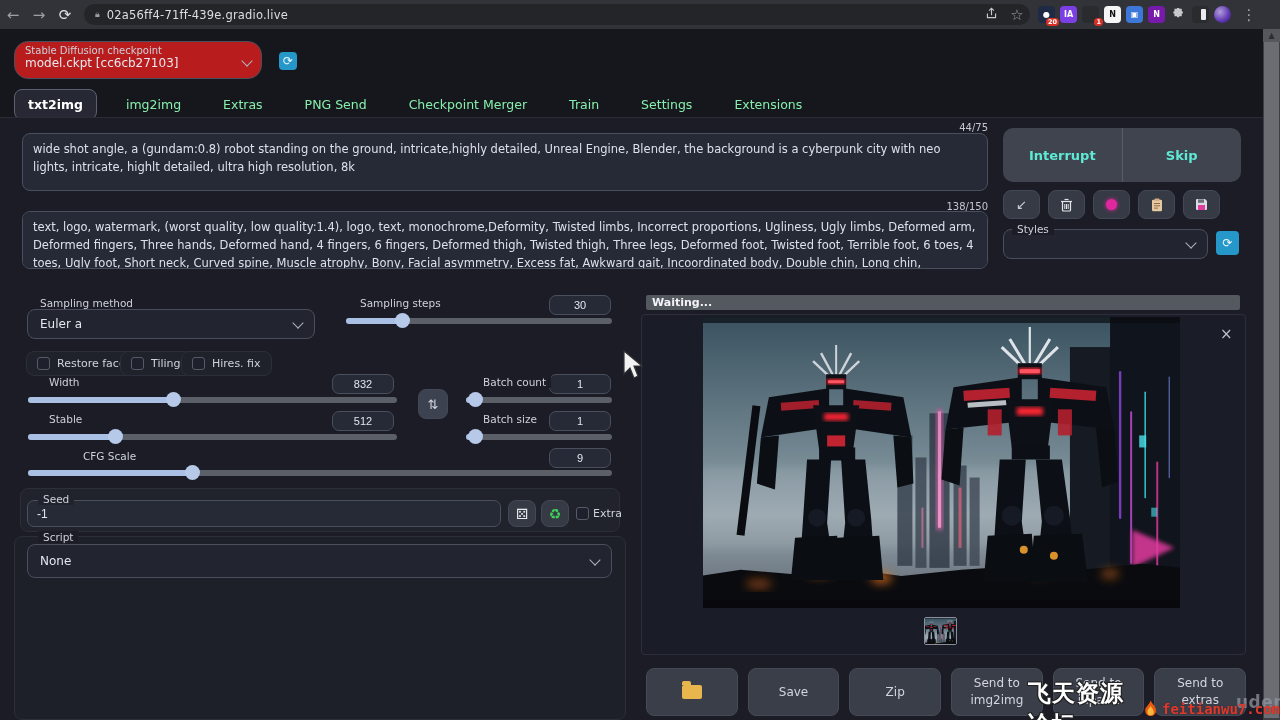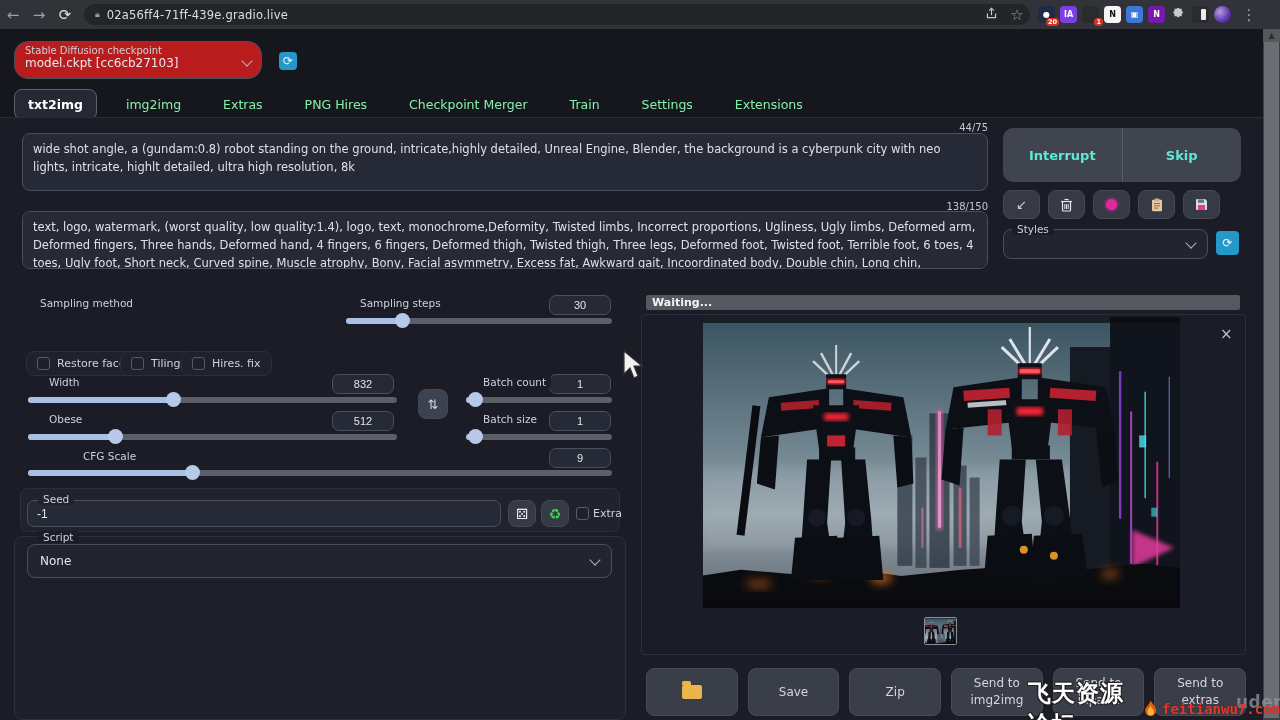--- a/index.html
+++ b/index.html
@@ -130,21 +130,21 @@
       <span style="font-size:12px; color:#e7e9f0;">model.ckpt [cc6cb27103]</span>
       <span class="chev" style="margin-left:auto; margin-top:-4px;"></span>
     </div>
   </div>
   <div class="abs refresh-btn" style="left:279px; top:52px; width:18px; height:18px;">⟳</div>
 
   <div id="tabs">
     <span class="tab active">txt2img</span>
     <span class="tab">img2img</span>
     <span class="tab">Extras</span>
-    <span class="tab">PNG Hires</span>
+    <span class="tab">PNG Send</span>
     <span class="tab">Checkpoint Merger</span>
     <span class="tab">Train</span>
     <span class="tab">Settings</span>
     <span class="tab">Extensions</span>
   </div>
   <div id="tab-underline"></div>
   <div id="content-bg"></div>
 
   <span class="counter" style="left:934px; top:122px; width:54px; text-align:right;">44/75</span>
   <textarea class="prompt" style="left: 22px; top: 133px; width: 966px; height: 58px;" spellcheck="false">wide shot angle, a (gundam:0.8) robot standing on the ground, intricate,highly detailed, Unreal Engine, Blender, the background is a cyberpunk city with neo lights, intricate, highlt detailed, ultra high resolution, 8k</textarea>
@@ -193,20 +193,24 @@
     </div>
   </div>
 
   <div class="panel-label" style="left:1012px; top:223px;">Styles</div>
   <div class="abs box" style="left:1003px; top:229px; width:205px; height:30px; display:flex; align-items:center; background:#22242f;">
     <span class="chev" style="margin-left:auto; margin-right:12px; margin-top:-3px;"></span>
   </div>
   <div class="abs refresh-btn" style="left:1216px; top:231px; width:23px; height:24px;">⟳</div>
 
   <div class="panel-label" style="left:35px; top:297px;">Sampling method</div>
+  <div class="abs box" style="left:27px; top:309px; width:288px; height:30px; display:flex; align-items:center; padding:0 12px; background:#22242f;">
+    <span style="font-size:12px; color:#e4e7ee;">Euler a</span>
+    <span class="chev" style="margin-left:auto; margin-top:-3px;"></span>
+  </div>
 
   <div class="panel-label" style="left:355px; top:297px; background:#1b1c25;">Sampling steps</div>
   <input class="abs valbox" style="left: 549px; top: 295px; width: 62px; height: 20px;" value="30">
   <div class="slider" style="left:346px; top:318px; width:266px;">
     <div class="fill" style="width:20%;"></div>
       <div class="knob" style="left:49px;"></div>
   </div>
 
   <div class="cbx-group" style="left:26px; top:351px;">
     <span class="cbx"></span>
@@ -221,21 +225,21 @@
     <span class="cbx-label">Hires. fix</span>
   </div>
 
   <div class="panel-label" style="left:44px; top:376px;">Width</div>
   <input class="abs valbox" style="left: 332px; top: 374px; width: 62px; height: 20px;" value="832">
   <div class="slider" style="left:28px; top:397px; width:369px;">
     <div class="fill" style="width:39%;"></div>
       <div class="knob" style="left:138px;"></div>
   </div>
 
-  <div class="panel-label" style="left:44px; top:413px;">Obese</div>
+  <div class="panel-label" style="left:44px; top:413px;">Stable</div>
   <input class="abs valbox" style="left: 332px; top: 411px; width: 62px; height: 20px;" value="512">
   <div class="slider" style="left:28px; top:434px; width:369px;">
     <div class="fill" style="width:23%;"></div>
       <div class="knob" style="left:80px;"></div>
   </div>
 
   <div class="abs tool-btn" style="left:418px; top:389px; width:30px; height:30px; background:#3d4250;">
     <span style="color:#d1d5df; font-size:13px;">⇅</span>
   </div>
 

